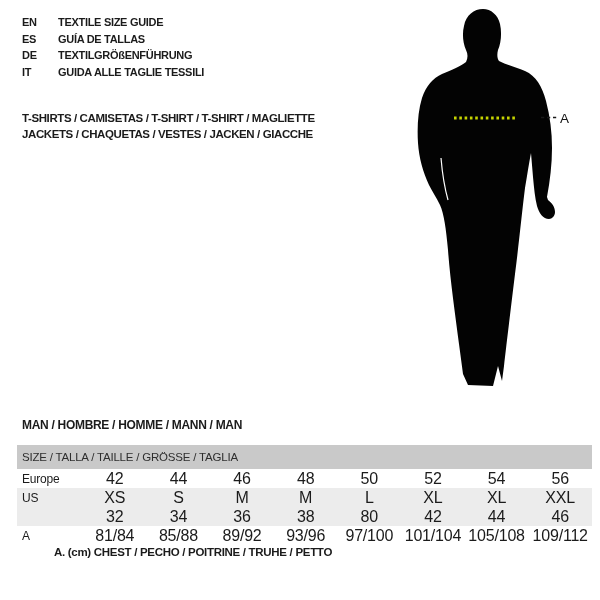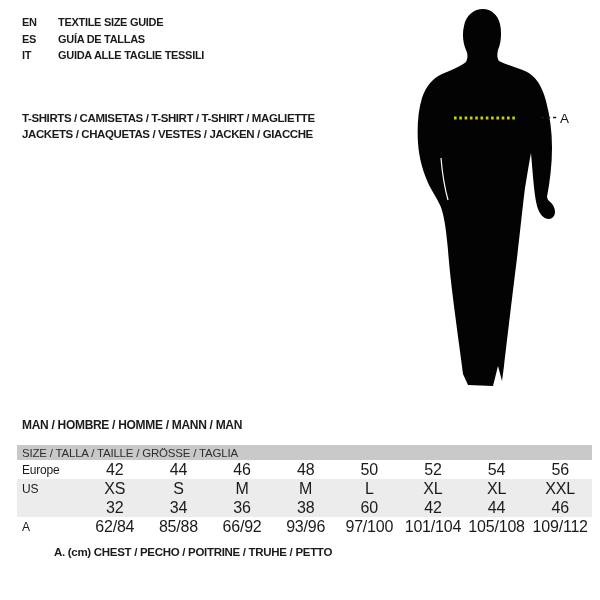--- a/index.html
+++ b/index.html
@@ -20,39 +20,43 @@
   .product-lines { position:absolute; left:22px; top:110px; }
   .product-line { font-size:11.5px; font-weight:bold; letter-spacing:-0.4px; line-height:16px; white-space:nowrap; }
   
   .figure-wrap { position:absolute; left:400px; top:5px; width:180px; height:390px; }
   .figure-wrap svg { display:block; width:100%; height:100%; }
   .measure-label-text { font-family:"Liberation Sans", sans-serif; font-size:13.5px; fill:#111; }
   
   .section-heading { position:absolute; left:22px; top:418px; font-size:12px; font-weight:bold; letter-spacing:-0.3px; }
   
   .size-table { position:absolute; left:17px; top:445px; width:575px; }
-  .t-header { height:15px; display:flex; align-items:center; padding-left:5px;
+  .t-header { height:24px; display:flex; align-items:center; padding-left:5px;
               font-size:11.5px; letter-spacing:-0.2px; color:#2e2e2e; }
   .t-row { display:flex; height:19px; align-items:center; }
   .t-label { width:66px; padding-left:5px; font-size:12px; letter-spacing:-0.2px; }
   .t-cell { flex:1; text-align:center; font-size:16px; letter-spacing:-0.2px; }
   
   .footnote { position:absolute; left:22px; top:546px; font-size:11.5px; font-weight:bold; letter-spacing:-0.3px;margin-left:32px; }
 </style>
 </head>
 <body>
 
 <div class="lang-guide">
   <div class="lang-row">
     <span class="lang-code">EN</span>
     <span class="lang-label">TEXTILE SIZE GUIDE</span>
   </div>
   <div class="lang-row">
     <span class="lang-code">ES</span>
     <span class="lang-label">GUÍA DE TALLAS</span>
+  </div>
+  <div class="lang-row">
+    <span class="lang-code">DE</span>
+    <span class="lang-label">TEXTILGRÖßENFÜHRUNG</span>
   </div>
   <div class="lang-row">
     <span class="lang-code">IT</span>
     <span class="lang-label">GUIDA ALLE TAGLIE TESSILI</span>
   </div>
 </div>
 
 <div class="product-lines">
   <div class="product-line">T-SHIRTS / CAMISETAS / T-SHIRT / T-SHIRT / MAGLIETTE</div>
   <div class="product-line">JACKETS / CHAQUETAS / VESTES / JACKEN / GIACCHE</div>
@@ -129,31 +133,31 @@
     <span class="t-cell">XL</span>
     <span class="t-cell">XXL</span>
   </div>
 
   <div class="t-row row-shaded" style="background: rgb(236, 236, 236); align-items: center;">
     <span class="t-label"></span>
     <span class="t-cell">32</span>
     <span class="t-cell">34</span>
     <span class="t-cell">36</span>
     <span class="t-cell">38</span>
-    <span class="t-cell">60</span>
+    <span class="t-cell">80</span>
     <span class="t-cell">42</span>
     <span class="t-cell">44</span>
     <span class="t-cell">46</span>
   </div>
 
   <div class="t-row">
     <span class="t-label">A</span>
-    <span class="t-cell">62/84</span>
+    <span class="t-cell">81/84</span>
     <span class="t-cell">85/88</span>
-    <span class="t-cell">66/92</span>
+    <span class="t-cell">89/92</span>
     <span class="t-cell">93/96</span>
     <span class="t-cell">97/100</span>
     <span class="t-cell">101/104</span>
     <span class="t-cell">105/108</span>
     <span class="t-cell">109/112</span>
   </div>
 </div>
 
 <div class="footnote">A. (cm) CHEST / PECHO / POITRINE / TRUHE / PETTO</div>
 

